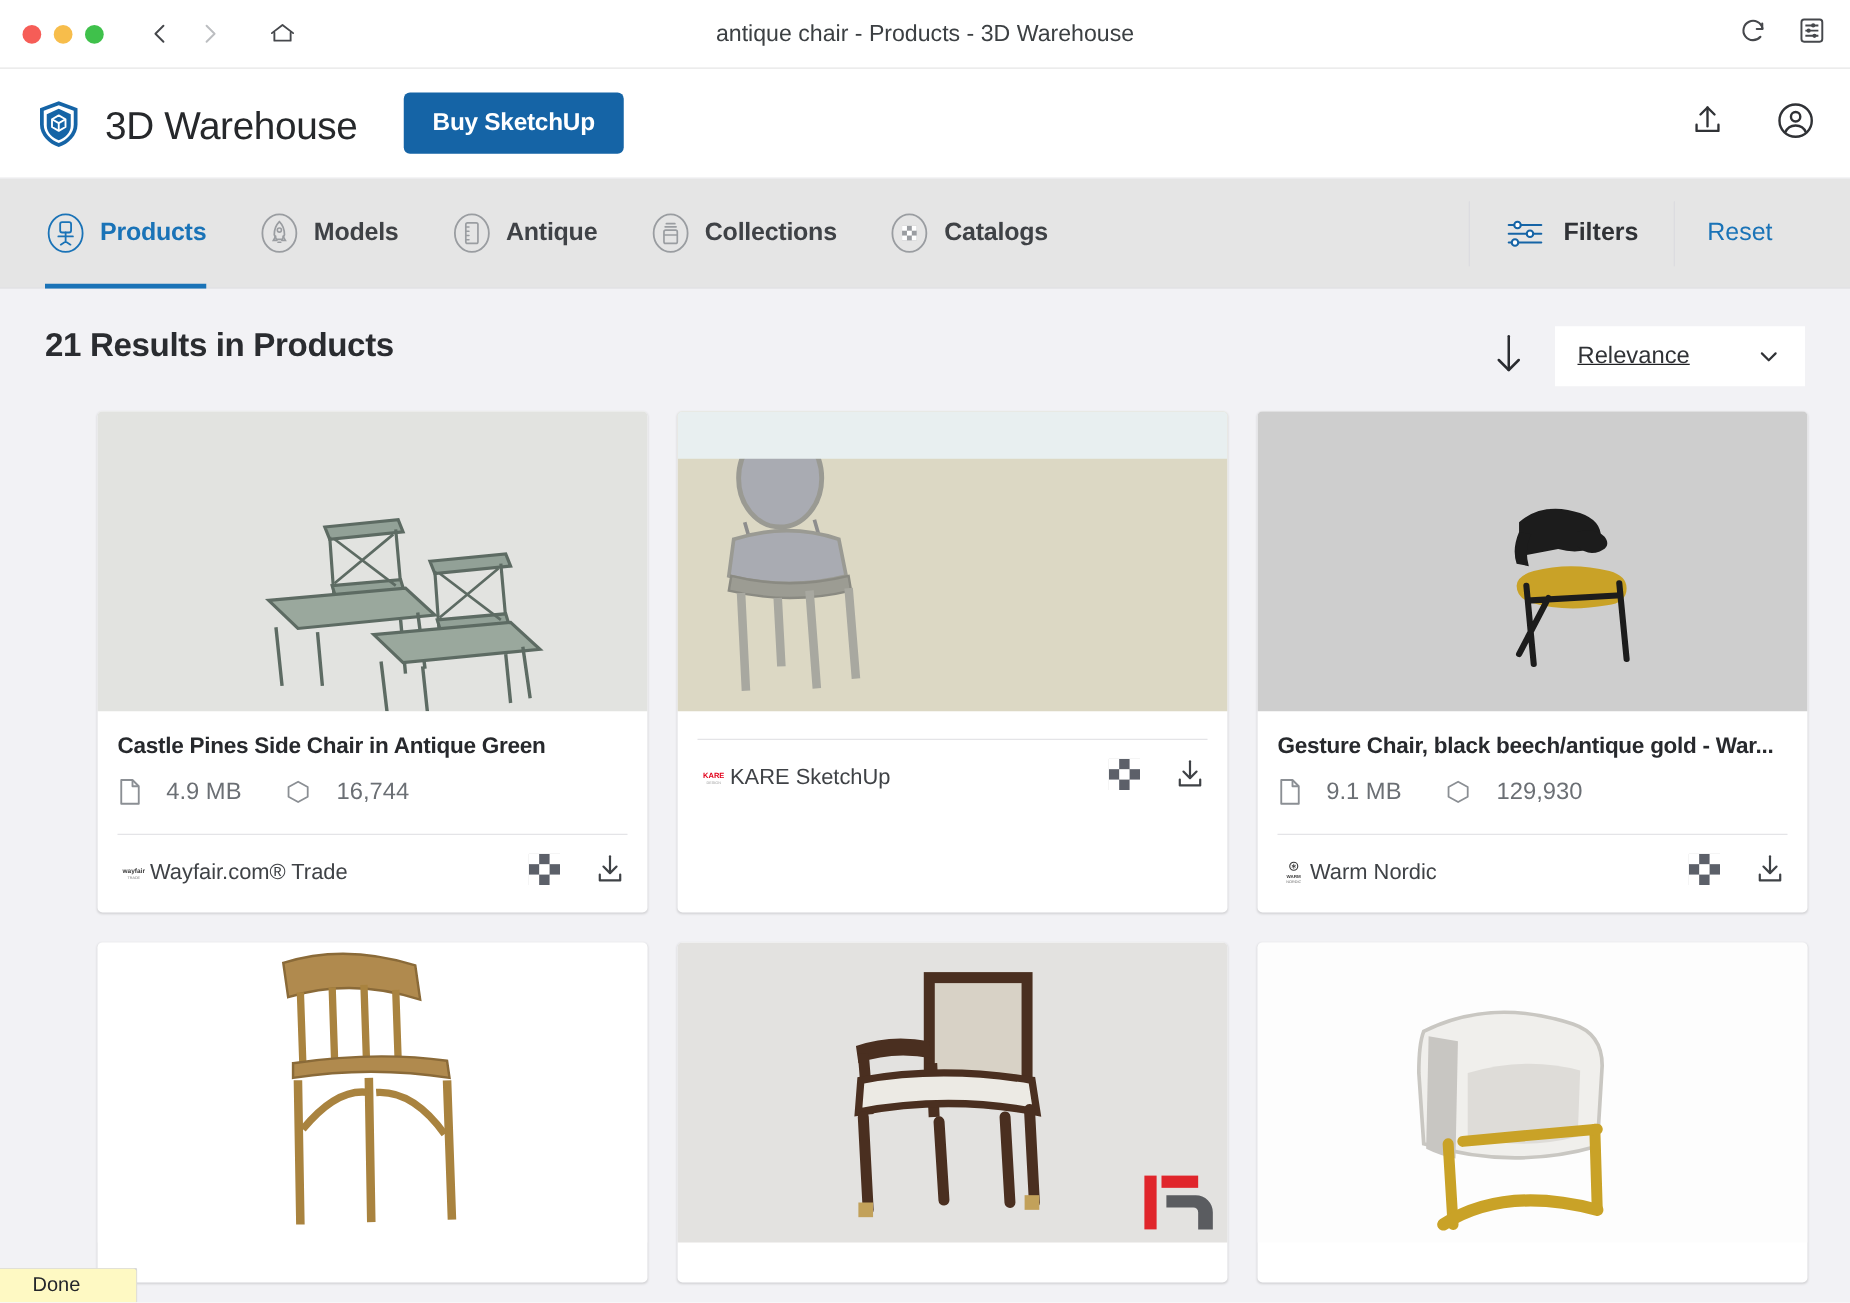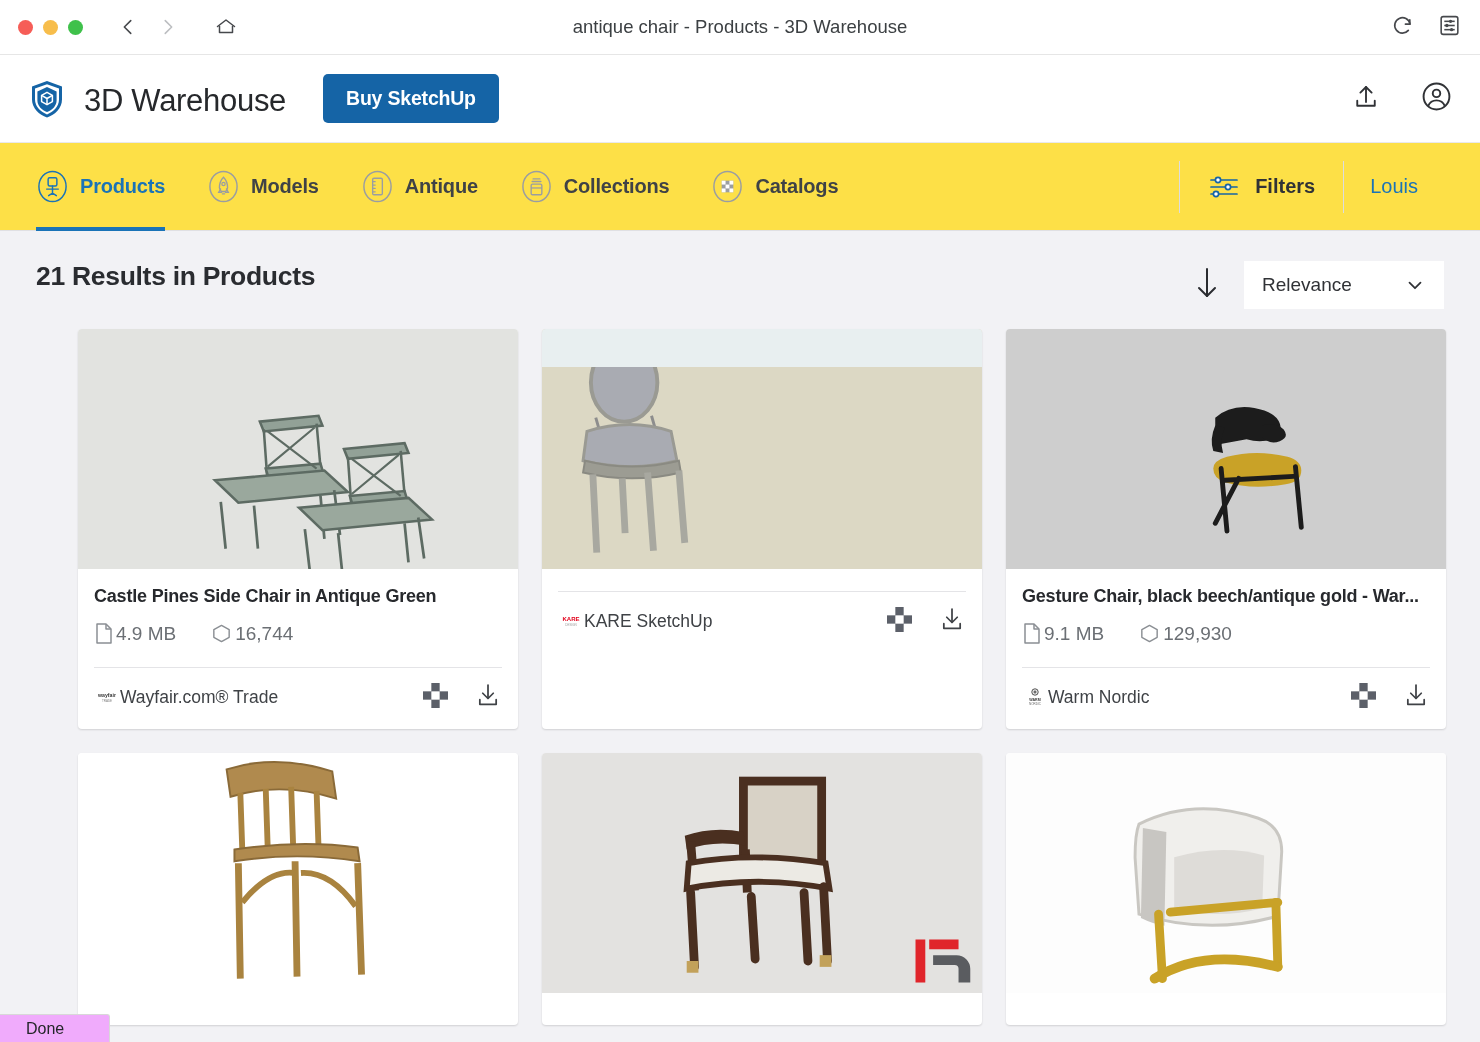--- a/index.html
+++ b/index.html
@@ -40,21 +40,21 @@
   .brand-name { font-size:31px; font-weight:400; color:#26282b; letter-spacing:-0.3px; }
   .buy-btn {
     margin-left:37px; background:#1564a6; color:#fff;
     font-size:19.5px; font-weight:bold; padding:13px 23px; border-radius:5px;
     border:none; cursor:pointer; letter-spacing:-0.2px;
   }
   .header-right { margin-left:auto; display:flex; align-items:center; gap:40px; }
 
   
   .tabbar {
-    height:88px; background:#fde047; display:flex; align-items:center;
+    height:88px; background:#e5e5e5; display:flex; align-items:center;
     padding:0 36px; border-bottom:1px solid #e0e0e3; position:relative;
   }
   .tab {
     display:flex; align-items:center; gap:11px; margin-right:42px;
     height:88px; cursor:pointer; position:relative;
   }
   .tab-label { font-size:20px; font-weight:bold; color:#3f4246; letter-spacing:-0.2px; }
   .tab.active .tab-label { color:#1a73b7; }
   .tab.active::after {
     content:""; position:absolute; left:0; right:0; bottom:0; height:4px; background:#1a73b7;
@@ -74,21 +74,21 @@
 
   
   .content { background:#f2f2f5; height:calc(1042px - 55px - 88px - 88px); overflow:hidden; position:relative; }
   .results-head {
     display:flex; padding:30px 36px 20px 36px;
   }
   .results-count { font-size:26.5px; font-weight:bold; color:#2a2c30; letter-spacing:-0.3px; }
   .sort-wrap { margin-left:auto; display:flex; align-items:center; gap:22px; }
   .sort-select {
     background:#fff; width:200px; height:48px; display:flex; align-items:center;
-    padding:0 18px; cursor:pointer;
+    padding:0 18px; cursor:pointer;text-decoration:underline;
   }
   .sort-val { font-size:19px; color:#303236; }
   .sort-chev { margin-left:auto; }
 
   
   .grid {
     display:grid; grid-template-columns:repeat(3,1fr); gap:24px;
     padding:0 34px;
     margin-left:44px;
   }
@@ -96,33 +96,33 @@
     background:#fff; border-radius:4px; overflow:hidden;
     box-shadow:0 1px 2px rgba(0,0,0,.14); cursor:pointer;
   }
   .thumb { height:240px; position:relative; overflow:hidden; }
   .card-body { padding:17px 16px 0 16px; }
   .card-title {
     font-size:18px; font-weight:bold; color:#27292d; letter-spacing:-0.2px;
     white-space:nowrap; overflow:hidden; text-overflow:ellipsis;
   }
   .card-stats { display:flex; align-items:center; gap:34px; margin-top:15px; }
-  .stat { display:flex; align-items:center; gap:2px; font-size:19px; color:#6b6f74; }
+  .stat { display:flex; align-items:center; gap:19px; font-size:19px; color:#6b6f74; }
   .card-sep { height:1px; background:#e4e4e7; margin:22px 16px 0 16px; }
   .card-foot {
     display:flex; align-items:center; padding:13px 16px 16px 16px; 
   }
   .vendor-logo { width:26px; height:20px; display:flex; align-items:center; justify-content:center; flex:0 0 26px; }
   .vendor-name { font-size:17.5px; color:#3f4246; white-space:nowrap; overflow:hidden; text-overflow:ellipsis; }
   .foot-actions { margin-left:auto; display:flex; align-items:center; gap:26px; }
 
   
   .statusbar {
     position:absolute; left:0; bottom:0; height:28px; min-width:110px;
-    background:#f0abfc; border-top:1px solid #d8d8d8; border-right:1px solid #d8d8d8;
+    background:#fef9c3; border-top:1px solid #d8d8d8; border-right:1px solid #d8d8d8;
     border-top-right-radius:3px;
     display:flex; align-items:center; padding:0 14px 0 26px;
     font-size:16px; color:#24262a; z-index:40;
   }
 
   
   .art { position:absolute; }
 </style>
 </head>
 <body>
@@ -268,21 +268,21 @@
         <line x1="3" y1="8" x2="29" y2="8"></line>
         <line x1="3" y1="15" x2="29" y2="15"></line>
         <line x1="3" y1="22" x2="29" y2="22"></line>
         <circle cx="10" cy="8" r="2.6" fill="#ffffff"></circle>
         <circle cx="20" cy="15" r="2.6" fill="#ffffff"></circle>
         <circle cx="8" cy="22" r="2.6" fill="#ffffff"></circle>
       </svg>
       <span class="filters-lbl">Filters</span>
     </div>
     <div class="divider-v"></div>
-    <div class="reset-btn">Louis</div>
+    <div class="reset-btn">Reset</div>
   </div>
 </div>
 
 <div class="content">
 
   <div class="results-head">
     <div class="results-count">21 Results in Products</div>
     <div class="sort-wrap">
       <div>
         <svg width="30" height="42" viewBox="0 0 30 42" fill="none" stroke="#2a2c30" stroke-width="2" stroke-linecap="round" stroke-linejoin="round">

